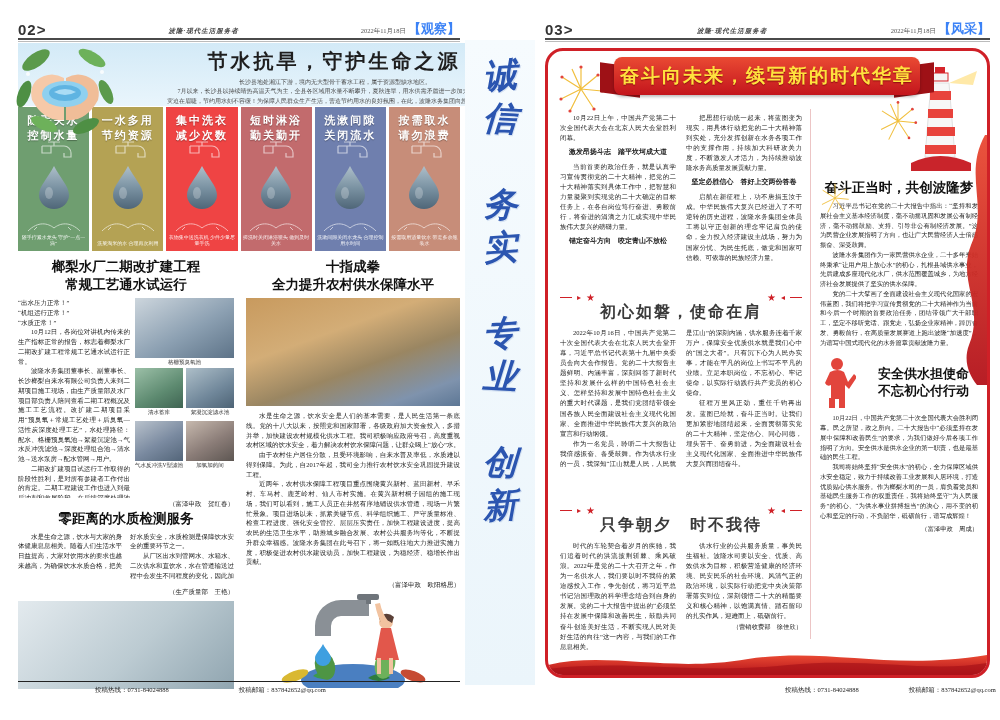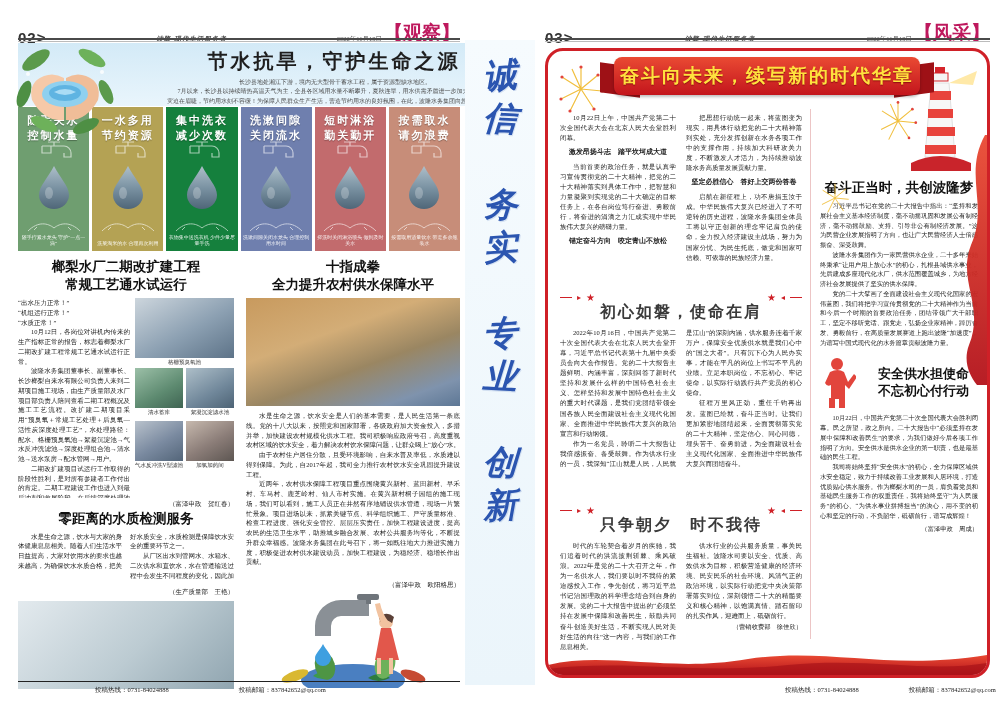--- a/index.html
+++ b/index.html
@@ -8,34 +8,34 @@
   .page{position:absolute;top:0;height:720px;background:#fff;}
   .page-left{left:0;width:465px;}
   .page-right{left:535px;width:465px;}
 
   
   .phead{position:absolute;top:20px;display:flex;align-items:flex-end;}
   .phead .pageno{font-family:"Liberation Sans",sans-serif;font-size:15px;font-weight:bold;color:#333;letter-spacing:1px;}
   .phead .slogan{flex:1;text-align:center;font-size:6.5px;font-style:italic;font-weight:bold;color:#444;letter-spacing:1px;padding-bottom:2px;}
   .phead .dategrp{display:flex;align-items:flex-end;gap:2px;}
   .phead .pdate{font-size:6.5px;color:#555;padding-bottom:2px;}
-  .phead .psection{font-family:"Liberation Sans",sans-serif;font-size:19px;font-weight:bold;color:#be185d;}
+  .phead .psection{font-family:"Liberation Sans",sans-serif;font-size:13px;font-weight:bold;color:#3b82f6;}
   .hrule{position:absolute;top:38px;border-top:2px solid #4a4a4a;}
   .hrule:after{content:"";display:block;margin-top:1px;border-top:1px solid #bbb;}
 
   
   .banner{position:absolute;left:18px;top:43px;width:528px;height:63px;background:linear-gradient(180deg,#d3eaf7,#e9f5fc);}
   .banner-title{margin:5px 0 3px 104px;text-align:center;font-family:"Liberation Sans",sans-serif;font-size:20px;font-weight:bold;letter-spacing:3px;color:#1e1e1e;}
   .banner-intro{margin-left:106px;font-size:6px;line-height:1.55;color:#4a4a4a;text-align:center;}
   .hands-illu{position:absolute;left:14px;top:42px;z-index:3;}
 
   
   .cards{position:absolute;left:18px;top:107px;width:442px;height:144px;display:flex;gap:3px;}
   .card{flex:1;position:relative;color:#fff;overflow:hidden;}
-  .c1{background:#6f9e70}.c2{background:#b4a254}.c3{background:#15803d}
+  .c1{background:#6f9e70}.c2{background:#b4a254}.c3{background:#ef4444}
   .c4{background:#6f7fae}.c5{background:#c26b6d}.c6{background:#c78d79}
   .card-title{margin-top:6px;text-align:center;font-family:"Liberation Sans",sans-serif;font-size:11px;font-weight:bold;letter-spacing:2px;line-height:1.4;text-shadow:0 1px 1px rgba(0,0,0,.3);}
   .card-faucet{position:absolute;top:32px;left:50%;transform:translateX(-50%);opacity:.75;}
   .card-drop{position:absolute;top:58px;left:50%;transform:translateX(-50%);}
   .card-hands{position:absolute;bottom:16px;left:50%;transform:translateX(-50%);opacity:.6;}
   .card-cap{position:absolute;bottom:3px;left:2px;right:2px;font-size:5px;line-height:1.35;text-align:center;opacity:.9;}
 
   
   .art-title{font-family:"Liberation Sans",sans-serif;font-size:13.5px;font-weight:bold;text-align:center;line-height:1.3;color:#111;}
   .col-left{position:absolute;left:18px;top:258px;width:216px;}
@@ -210,51 +210,51 @@
         </svg>
       <svg class="card-drop" width="34" height="46" viewBox="0 0 34 46">
           <path d="M17 1 C23 13 32 21 32 30 a15 14 0 1 1 -30 0 C2 21 11 13 17 1Z" fill="url(#dropg)"></path>
           <ellipse cx="12" cy="28" rx="4" ry="6" fill="#fff" opacity=".25"></ellipse>
         </svg>
       <svg class="card-hands" width="56" height="18" viewBox="0 0 56 18">
           <path d="M2 14 C12 4 22 6 28 11 C34 6 44 4 54 14 M8 13 l3 -3 M45 13 l-3 -3" stroke="#fff" fill="none" stroke-width="1"></path>
         </svg>
       <div class="card-cap">衣物集中送洗衣机 少件少量尽量手洗</div>
     </div>
+    <div class="card c5">
+      <div class="card-title"><span>短时淋浴</span><br><span>勤关勤开</span></div>
+      <svg class="card-faucet" width="40" height="26" viewBox="0 0 40 26">
+          <g stroke="#fff" fill="none" stroke-width="1.2" opacity=".8">
+            <path d="M14 3 h12 M20 3 v4 M8 7 h22 a7 7 0 0 1 7 7 v4 h-7 v-4 M8 7 v7 h9 v-7"></path>
+          </g>
+        </svg>
+      <svg class="card-drop" width="34" height="46" viewBox="0 0 34 46">
+          <path d="M17 1 C23 13 32 21 32 30 a15 14 0 1 1 -30 0 C2 21 11 13 17 1Z" fill="url(#dropg)"></path>
+          <ellipse cx="12" cy="28" rx="4" ry="6" fill="#fff" opacity=".25"></ellipse>
+        </svg>
+      <svg class="card-hands" width="56" height="18" viewBox="0 0 56 18">
+          <path d="M2 14 C12 4 22 6 28 11 C34 6 44 4 54 14 M8 13 l3 -3 M45 13 l-3 -3" stroke="#fff" fill="none" stroke-width="1"></path>
+        </svg>
+      <div class="card-cap">搓洗时关闭淋浴喷头 做到及时关水</div>
+    </div>
     <div class="card c4">
       <div class="card-title"><span>洗漱间隙</span><br><span>关闭流水</span></div>
       <svg class="card-faucet" width="40" height="26" viewBox="0 0 40 26">
           <g stroke="#fff" fill="none" stroke-width="1.2" opacity=".8">
             <path d="M14 3 h12 M20 3 v4 M8 7 h22 a7 7 0 0 1 7 7 v4 h-7 v-4 M8 7 v7 h9 v-7"></path>
           </g>
         </svg>
       <svg class="card-drop" width="34" height="46" viewBox="0 0 34 46">
           <path d="M17 1 C23 13 32 21 32 30 a15 14 0 1 1 -30 0 C2 21 11 13 17 1Z" fill="url(#dropg)"></path>
           <ellipse cx="12" cy="28" rx="4" ry="6" fill="#fff" opacity=".25"></ellipse>
         </svg>
       <svg class="card-hands" width="56" height="18" viewBox="0 0 56 18">
           <path d="M2 14 C12 4 22 6 28 11 C34 6 44 4 54 14 M8 13 l3 -3 M45 13 l-3 -3" stroke="#fff" fill="none" stroke-width="1"></path>
         </svg>
       <div class="card-cap">洗漱间隙关闭水龙头 合理控制用水时间</div>
-    </div>
-    <div class="card c5">
-      <div class="card-title"><span>短时淋浴</span><br><span>勤关勤开</span></div>
-      <svg class="card-faucet" width="40" height="26" viewBox="0 0 40 26">
-          <g stroke="#fff" fill="none" stroke-width="1.2" opacity=".8">
-            <path d="M14 3 h12 M20 3 v4 M8 7 h22 a7 7 0 0 1 7 7 v4 h-7 v-4 M8 7 v7 h9 v-7"></path>
-          </g>
-        </svg>
-      <svg class="card-drop" width="34" height="46" viewBox="0 0 34 46">
-          <path d="M17 1 C23 13 32 21 32 30 a15 14 0 1 1 -30 0 C2 21 11 13 17 1Z" fill="url(#dropg)"></path>
-          <ellipse cx="12" cy="28" rx="4" ry="6" fill="#fff" opacity=".25"></ellipse>
-        </svg>
-      <svg class="card-hands" width="56" height="18" viewBox="0 0 56 18">
-          <path d="M2 14 C12 4 22 6 28 11 C34 6 44 4 54 14 M8 13 l3 -3 M45 13 l-3 -3" stroke="#fff" fill="none" stroke-width="1"></path>
-        </svg>
-      <div class="card-cap">搓洗时关闭淋浴喷头 做到及时关水</div>
     </div>
     <div class="card c6">
       <div class="card-title"><span>按需取水</span><br><span>请勿浪费</span></div>
       <svg class="card-faucet" width="40" height="26" viewBox="0 0 40 26">
           <g stroke="#fff" fill="none" stroke-width="1.2" opacity=".8">
             <path d="M14 3 h12 M20 3 v4 M8 7 h22 a7 7 0 0 1 7 7 v4 h-7 v-4 M8 7 v7 h9 v-7"></path>
           </g>
         </svg>
       <svg class="card-drop" width="34" height="46" viewBox="0 0 34 46">
           <path d="M17 1 C23 13 32 21 32 30 a15 14 0 1 1 -30 0 C2 21 11 13 17 1Z" fill="url(#dropg)"></path>

